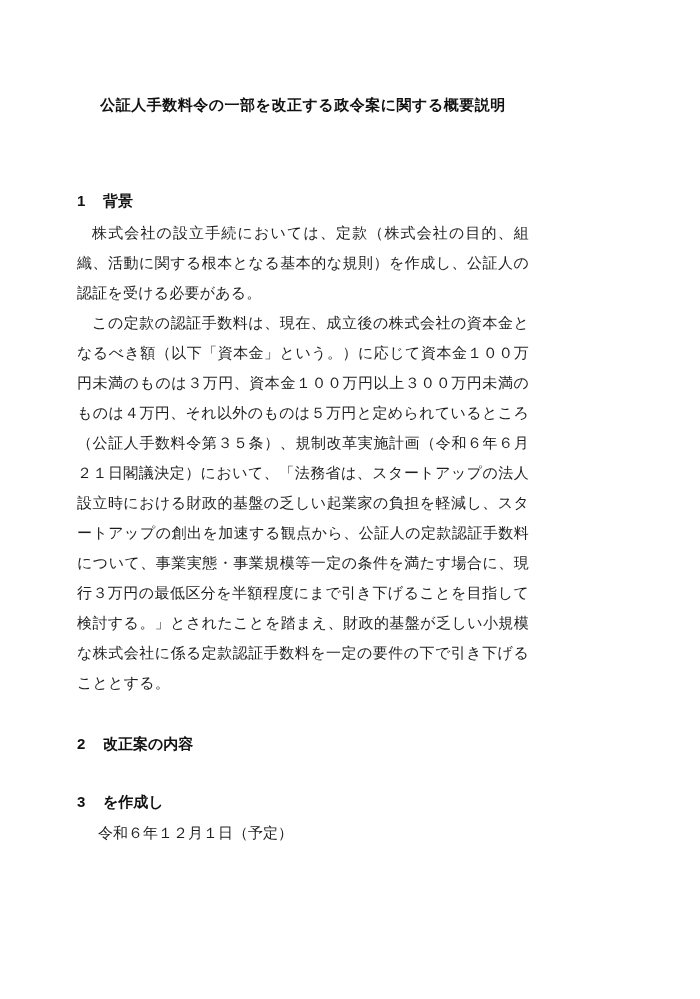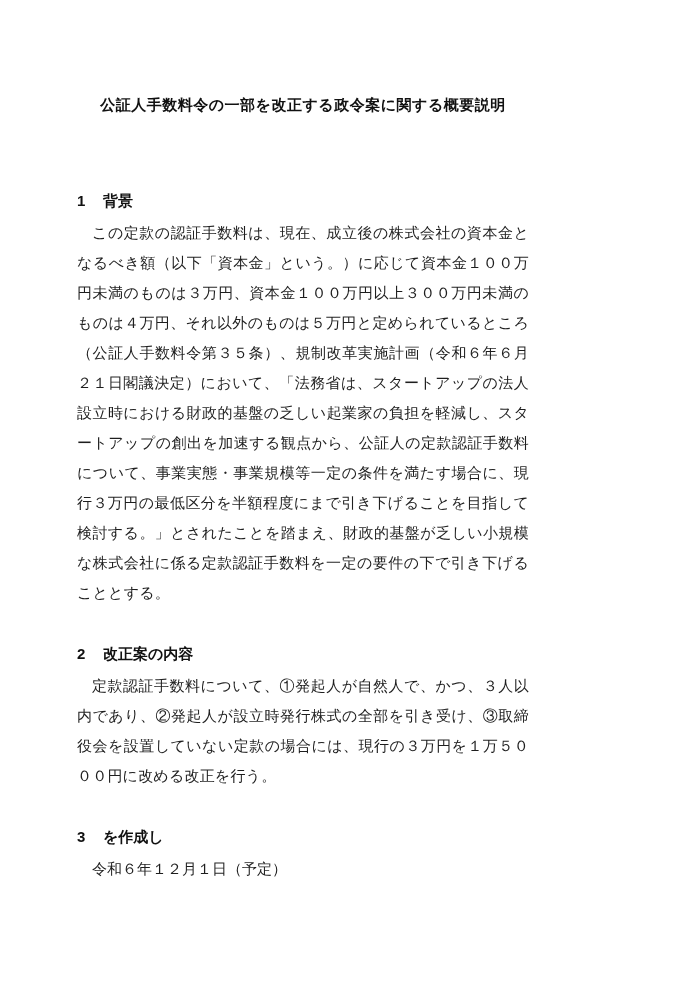--- a/index.html
+++ b/index.html
@@ -51,49 +51,49 @@
     font-family: "Liberation Serif", "DejaVu Serif", serif;
     font-size: 15px;
     line-height: 30px;
     margin: 0;
     text-indent: 1em;
     text-align: justify;
     letter-spacing: 0.2px;
     color: #1e1e1e;
   }
   .plain-line {
-    font-family: Liberation Serif, serif;
+    font-family: Liberation Mono, monospace;
     font-size: 15px;
     line-height: 30px;
-    margin: 0;
+    margin: 6px;
     text-indent: 1em;
     color: #1e1e1e;
   }
 </style>
 </head>
 <body>
 
 <div class="page">
 
   <h1 class="doc-title">公証人手数料令の一部を改正する政令案に関する概要説明</h1>
 
   <div class="section">
     <div class="section-heading">
       <span class="section-number">1</span>
       <span>背景</span>
     </div>
+    <p class="paragraph">株式会社の設立手続においては、定款（株式会社の目的、組織、活動に関する根本となる基本的な規則）を作成し、公証人の認証を受ける必要がある。</p>
     <p class="paragraph">この定款の認証手数料は、現在、成立後の株式会社の資本金となるべき額（以下「資本金」という。）に応じて資本金１００万円未満のものは３万円、資本金１００万円以上３００万円未満のものは４万円、それ以外のものは５万円と定められているところ（公証人手数料令第３５条）、規制改革実施計画（令和６年６月２１日閣議決定）において、「法務省は、スタートアップの法人設立時における財政的基盤の乏しい起業家の負担を軽減し、スタートアップの創出を加速する観点から、公証人の定款認証手数料について、事業実態・事業規模等一定の条件を満たす場合に、現行３万円の最低区分を半額程度にまで引き下げることを目指して検討する。」とされたことを踏まえ、財政的基盤が乏しい小規模な株式会社に係る定款認証手数料を一定の要件の下で引き下げることとする。</p>
   </div>
 
   <div class="section">
     <div class="section-heading">
       <span class="section-number">2</span>
       <span>改正案の内容</span>
     </div>
-    <p class="paragraph">定款認証手数料について、①発起人が自然人で、かつ、３人以内であり、②発起人が設立時発行株式の全部を引き受け、③取締役会を設置していない定款の場合には、現行の３万円を１万５０００円に改める改正を行う。</p>
   </div>
 
   <div class="section">
     <div class="section-heading">
       <span class="section-number">3</span>
       <span>を作成し</span>
     </div>
     <p class="plain-line">令和６年１２月１日（予定）</p>
   </div>
 

